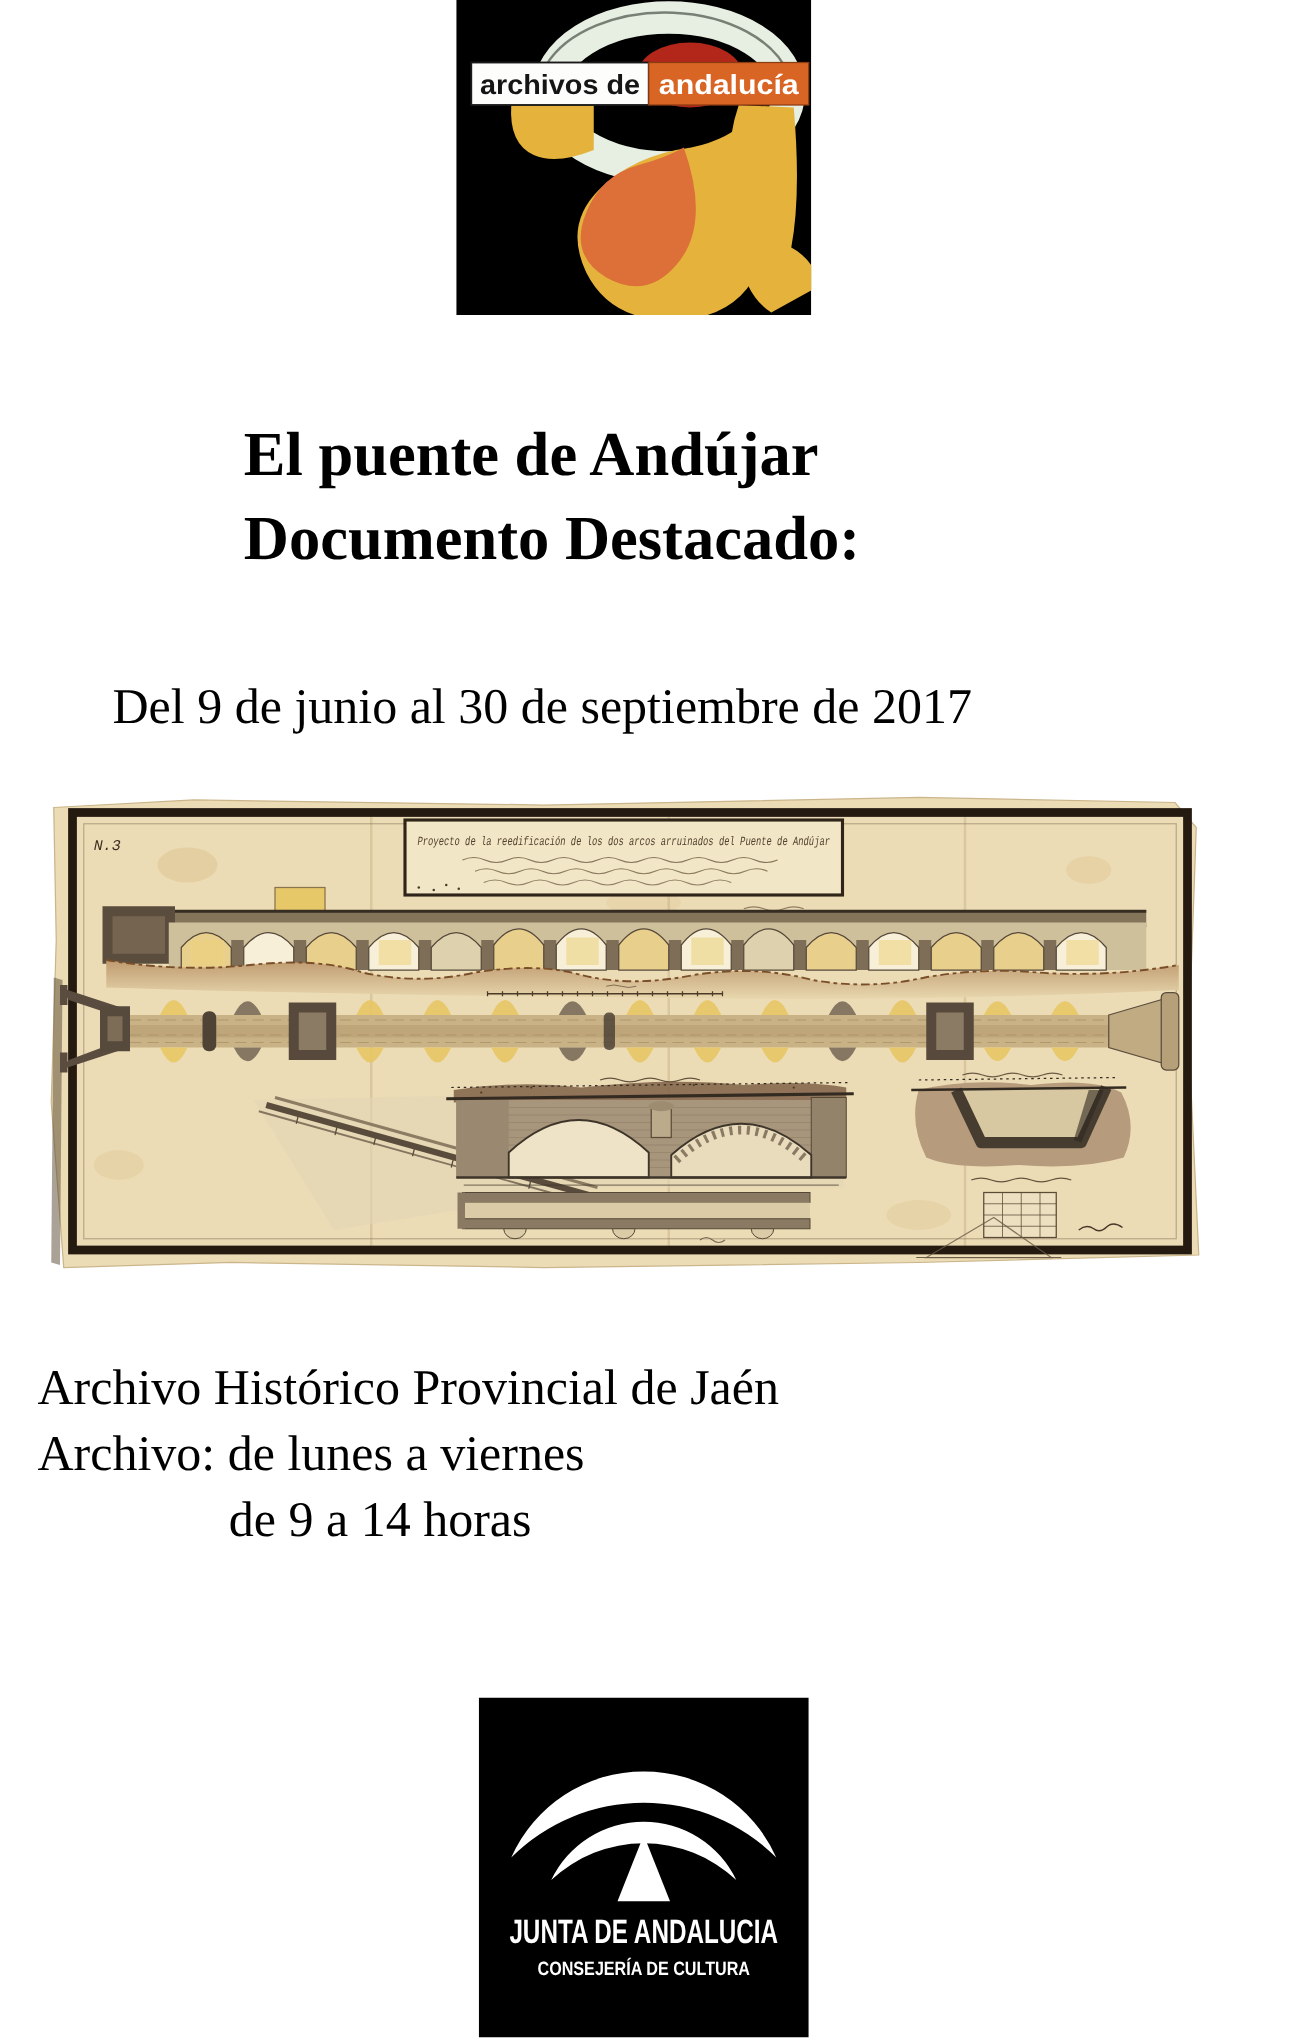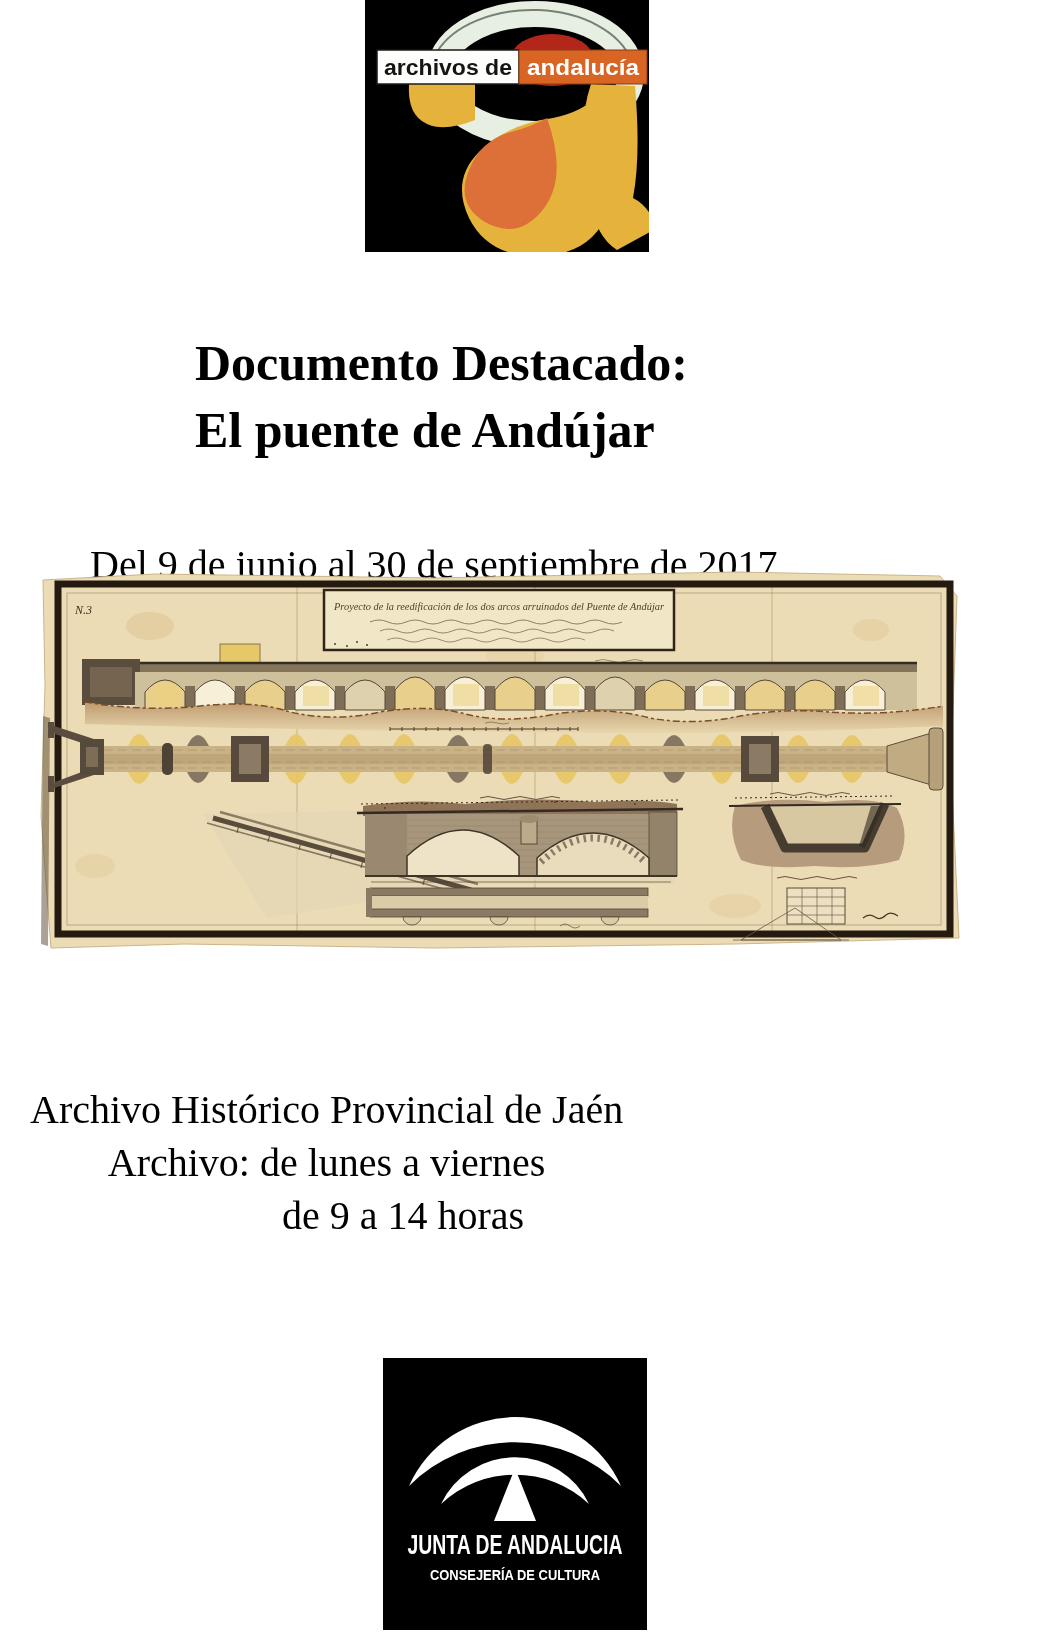--- a/index.html
+++ b/index.html
@@ -8,23 +8,23 @@
   .page{position:absolute;inset:0;padding-left:33px;}
   
   .logoA{position:absolute;left:365px;top:0;width:284px;height:252px;}
   
   .title{position:absolute;left:195px;top:330px;font-size:50px;font-weight:bold;
          line-height:67px;letter-spacing:0;}
   
   .date{position:absolute;left:90px;top:533px;font-size:40px;line-height:44px;
         height:48px;overflow:hidden;white-space:nowrap;margin-top:10px;}
   
-  .doc{position:absolute;left:35px;top:566px;width:930px;height:390px;}
-  
-  .venue{position:absolute;left:30px;top:1083px;font-size:40px;line-height:53px;text-align:center;}
+  .doc{position:absolute;left:35px;top:632px;width:930px;height:390px;font-family:Liberation Mono, monospace;}
+  
+  .venue{position:absolute;left:30px;top:1083px;font-size:40px;line-height:53px;}
   .venue .indent{padding-left:153px;}
   
   .logoJ{position:absolute;left:383px;top:1358px;width:264px;height:272px;}
   svg{display:block;}
   .sans{font-family:"Liberation Sans",sans-serif;}
 </style>
 </head>
 <body>
 
 <div class="page">
@@ -44,22 +44,22 @@
       <g>
         <rect x="12" y="50" width="142" height="34" fill="#fdfdfb" stroke="#1a1a1a" stroke-width="1.5"></rect>
         <rect x="154" y="50" width="128" height="34" fill="#d96524" stroke="#8a3c12" stroke-width="1"></rect>
         <text class="sans" x="83" y="75" font-size="22" font-weight="bold" fill="#151515" text-anchor="middle" textLength="128" lengthAdjust="spacingAndGlyphs">archivos de</text>
         <text class="sans" x="218" y="75" font-size="22" font-weight="bold" fill="#ffffff" text-anchor="middle" textLength="112" lengthAdjust="spacingAndGlyphs">andalucía</text>
       </g>
     </svg>
   </div>
 
   <div class="title">
+    <div>El puente de Andújar</div>
     <div>Documento Destacado:</div>
-    <div>El puente de Andújar</div>
   </div>
 
   <div class="date">Del 9 de junio al 30 de septiembre de 2017</div>
 
   <div class="doc">
     <svg viewBox="0 0 930 390" width="930" height="390">
       <defs>
         <linearGradient id="gGrad" x1="0" y1="0" x2="0" y2="1">
           <stop offset="0" stop-color="#bf9a6f"></stop>
             <stop offset="1" stop-color="#e8d7ae"></stop>

